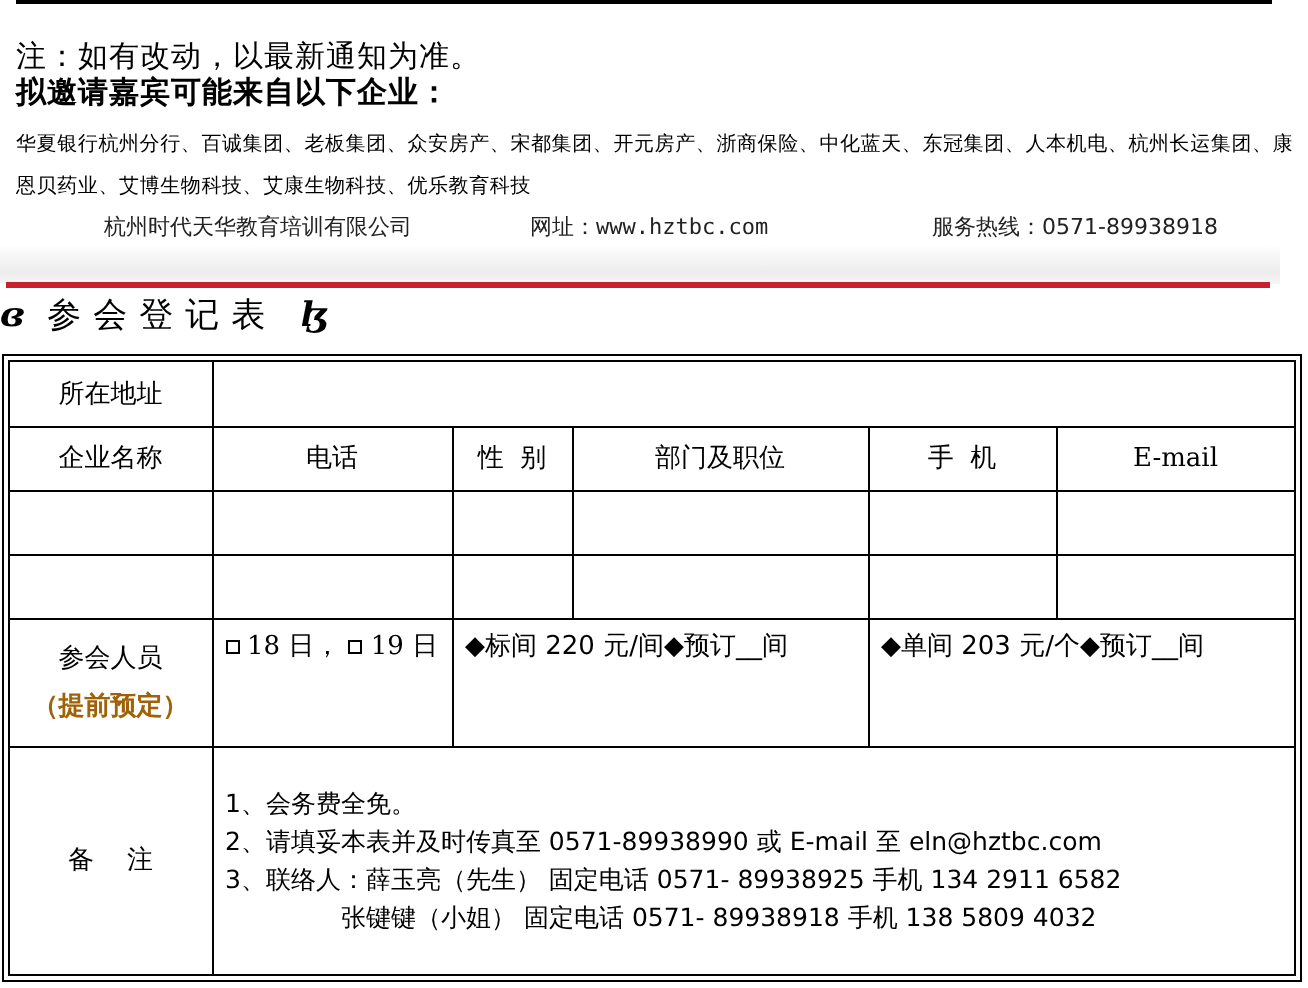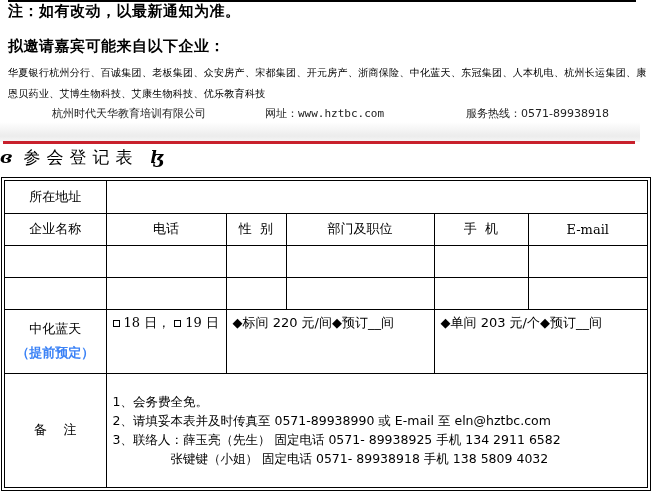--- a/index.html
+++ b/index.html
@@ -1,21 +1,21 @@
 <!DOCTYPE html>
 <html><head>
 <meta charset="utf-8">
 <style>
   * { box-sizing: border-box; margin: 0; padding: 0; }
   html, body { width: 654px; height: 494px; background: #ffffff; overflow: hidden; }
   body { position: relative; font-family: "DejaVu Sans", "Liberation Sans", sans-serif; color: #000; }
 
   .top-rule { position: absolute; left: 8px; top: 0; width: 628px; height: 2px; background: #000; }
 
-  .note { position: absolute; left: 8px; top: 2px; font-size: 15px; font-weight: bold; font-family: "DejaVu Serif", "Liberation Serif", serif; letter-spacing: 0.5px; }
+  .note { position: absolute; left: 8px; top: 19px; font-size: 15px; font-weight: normal; font-family: "DejaVu Serif", "Liberation Serif", serif; letter-spacing: 0.5px; }
   .guests-title { position: absolute; left: 8px; top: 37px; font-size: 15px; font-weight: bold; font-family: "DejaVu Serif", "Liberation Serif", serif; letter-spacing: 0.5px; }
 
   .company-list { position: absolute; left: 8px; top: 62px; width: 640px; font-size: 10px; line-height: 21px; letter-spacing: 0.3px; }
 
   .footer-band { position: absolute; left: 0; top: 104px; width: 640px; height: 18px; font-size: 11px; }
   .footer-band .company { position: absolute; left: 52px; top: 2px; color: #222; }
   .footer-band .site { position: absolute; left: 265px; top: 2px; color: #222; font-family: "DejaVu Sans Mono", "Liberation Mono", monospace; text-align: right; }
   .footer-band .hotline { position: absolute; left: 466px; top: 2px; color: #222; font-family: "DejaVu Sans", sans-serif; }
 
   .shadow-band { position: absolute; left: 0; top: 122px; width: 640px; height: 20px; background: linear-gradient(#ffffff, #ececec 70%, #f6f6f6); }
@@ -28,21 +28,21 @@
   table.form { border-collapse: collapse; width: 100%; height: 100%; font-size: 13px; table-layout: fixed; }
   table.form td { border: 1px solid #000; vertical-align: middle; padding: 0 6px; }
   table.form tr:first-child td { border-top: none; }
   table.form td:first-child { border-left: none; }
   table.form td:last-child { border-right: none; }
   table.form tr:last-child td { border-bottom: none; }
 
   .lbl { text-align: center; }
   .c { text-align: center; }
   .serif { font-family: "DejaVu Serif", "Liberation Serif", serif; margin-top: 28px; }
-  .red-bold { color: #3b82f6; font-weight: bold; display: block; margin-top: 6px; }
+  .red-bold { color: #a16207; font-weight: bold; display: block; margin-top: 6px; }
   .room-cell { vertical-align: top !important; padding-top: 4px !important; }
   .remarks { font-size: 12.5px; line-height: 19px; padding-left: 6px !important; }
   .remarks .indent { padding-left: 58px; }
   .box { display: inline-block; width: 7px; height: 7px; border: 1px solid #000; margin-right: 4px; vertical-align: middle; }
 </style>
 </head>
 <body>
 
 <div class="top-rule"></div>
 
@@ -98,21 +98,21 @@
     <tr style="height:32px">
       <td></td>
       <td></td>
       <td></td>
       <td></td>
       <td></td>
       <td></td>
     </tr>
     <tr style="height:64px">
       <td class="lbl">
-        <span>中化蓝天</span>
+        <span>参会人员</span>
         <span class="red-bold">（提前预定）</span>
       </td>
       <td class="room-cell serif">
         <span class="box"></span><span>18 日，</span>
         <span class="box"></span><span>19 日</span>
       </td>
       <td colspan="2" class="room-cell">◆标间 220 元/间◆预订__间</td>
       <td colspan="2" class="room-cell">◆单间 203 元/个◆预订__间</td>
     </tr>
     <tr>

